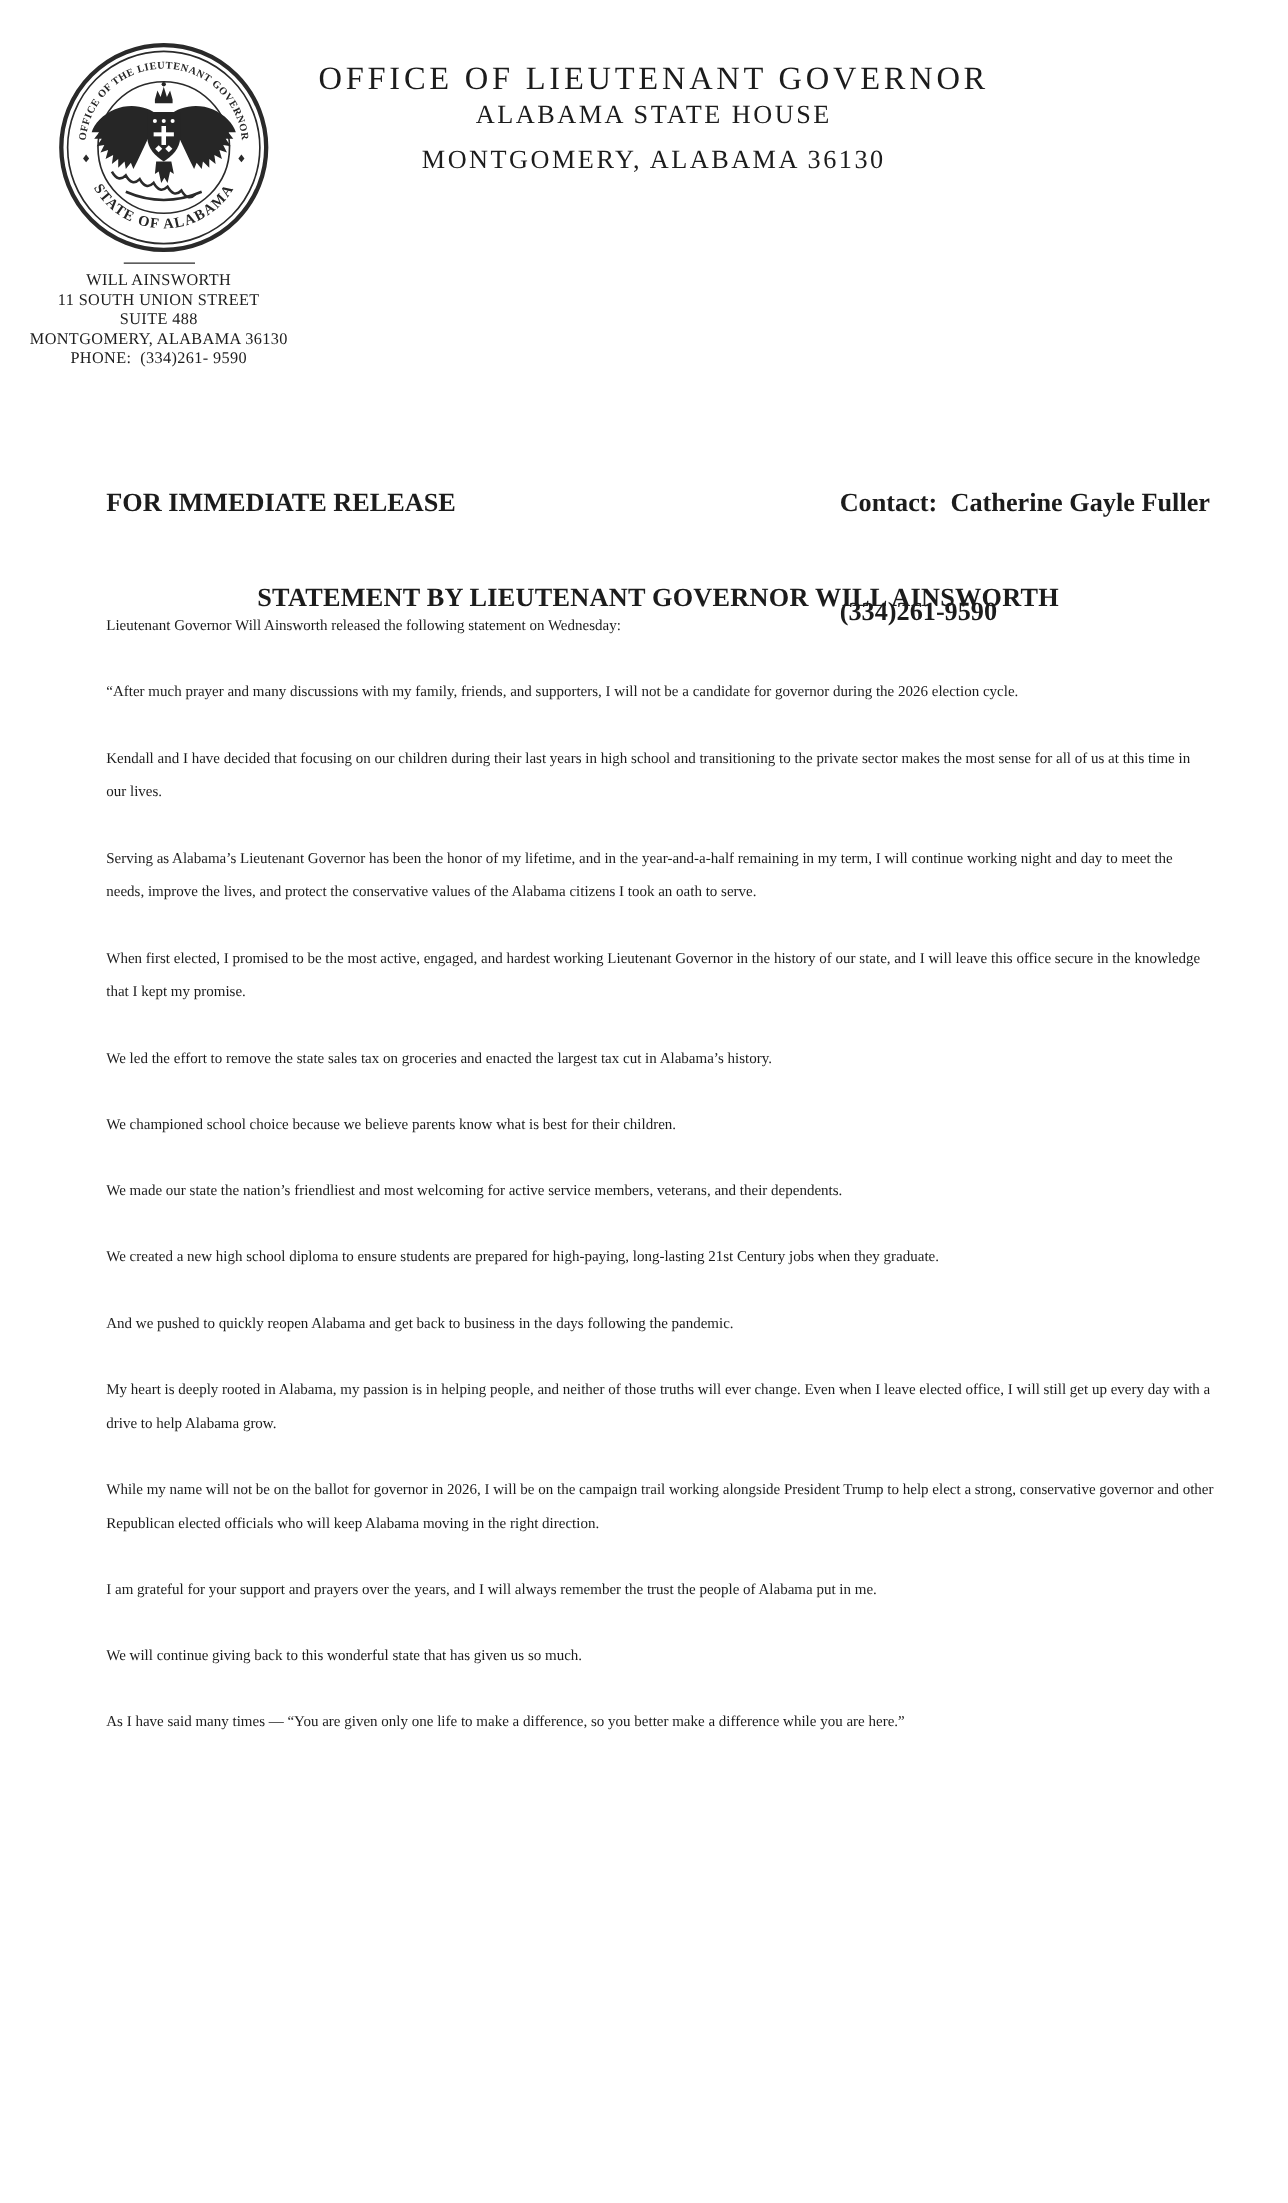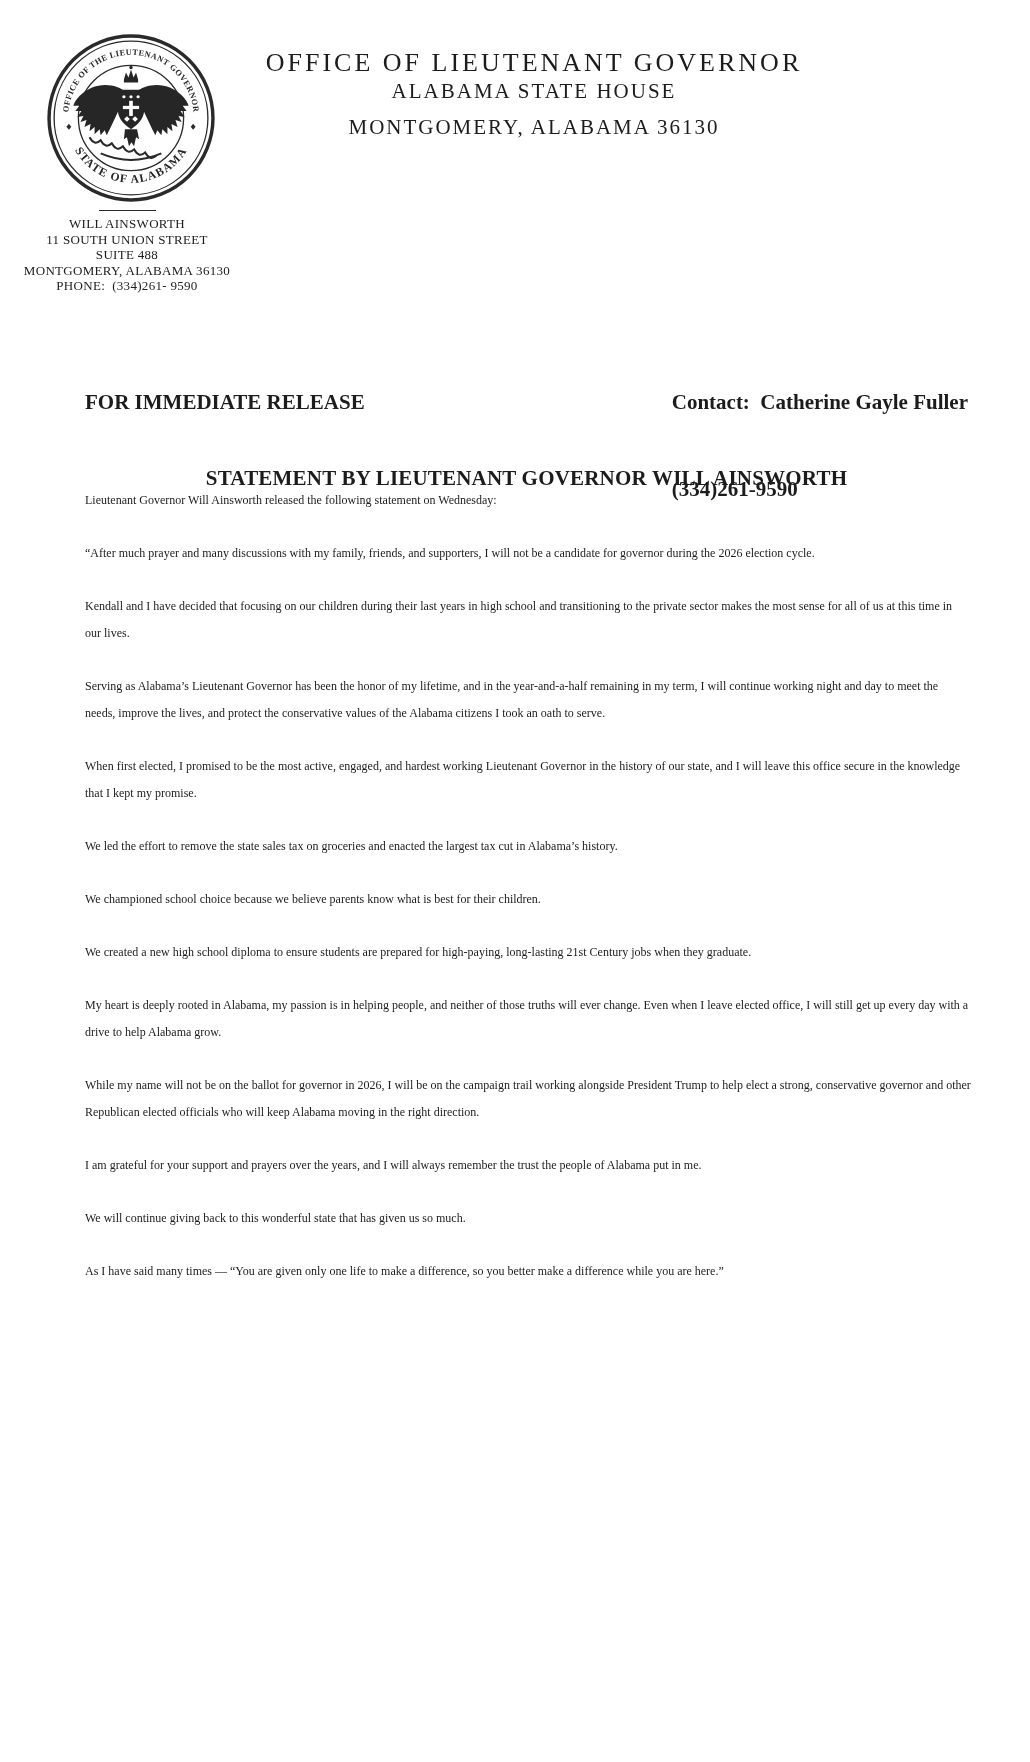--- a/index.html
+++ b/index.html
@@ -31,21 +31,21 @@
   .seal-bottom-text {
     font-size: 11.5px;
     font-weight: bold;
     letter-spacing: 1.1px;
     fill: #262626;
     font-family: "Liberation Serif", serif;
   }
 
   .title-block {
     position: absolute;
-    left: 230px;
+    left: 219px;
     top: 48px;
     width: 608px;
     text-align: center;
   }
   .office-title {
     font-size: 26px;
     letter-spacing: 3px;
     white-space: nowrap;
   }
   .subtitle {
@@ -196,21 +196,23 @@
   <div class="statement-heading">STATEMENT BY LIEUTENANT GOVERNOR WILL AINSWORTH</div>
 
   <div class="body-text">
       <p class="para">Lieutenant Governor Will Ainsworth released the following statement on Wednesday:</p>
       <p class="para">“After much prayer and many discussions with my family, friends, and supporters, I will not be a candidate for governor during the 2026 election cycle.</p>
       <p class="para">Kendall and I have decided that focusing on our children during their last years in high school and transitioning to the private sector makes the most sense for all of us at this time in our lives.</p>
       <p class="para">Serving as Alabama’s Lieutenant Governor has been the honor of my lifetime, and in the year-and-a-half remaining in my term, I will continue working night and day to meet the needs, improve the lives, and protect the conservative values of the Alabama citizens I took an oath to serve.</p>
       <p class="para">When first elected, I promised to be the most active, engaged, and hardest working Lieutenant Governor in the history of our state, and I will leave this office secure in the knowledge that I kept my promise.</p>
       <p class="para">We led the effort to remove the state sales tax on groceries and enacted the largest tax cut in Alabama’s history.</p>
       <p class="para">We championed school choice because we believe parents know what is best for their children.</p>
+      <p class="para">We made our state the nation’s friendliest and most welcoming for active service members, veterans, and their dependents.</p>
       <p class="para">We created a new high school diploma to ensure students are prepared for high-paying, long-lasting 21st Century jobs when they graduate.</p>
+      <p class="para">And we pushed to quickly reopen Alabama and get back to business in the days following the pandemic.</p>
       <p class="para">My heart is deeply rooted in Alabama, my passion is in helping people, and neither of those truths will ever change. Even when I leave elected office, I will still get up every day with a drive to help Alabama grow.</p>
       <p class="para">While my name will not be on the ballot for governor in 2026, I will be on the campaign trail working alongside President Trump to help elect a strong, conservative governor and other Republican elected officials who will keep Alabama moving in the right direction.</p>
       <p class="para">I am grateful for your support and prayers over the years, and I will always remember the trust the people of Alabama put in me.</p>
       <p class="para">We will continue giving back to this wonderful state that has given us so much.</p>
       <p class="para">As I have said many times — “You are given only one life to make a difference, so you better make a difference while you are here.”</p>
     </div>
 
 </div>
 
 </body></html>

